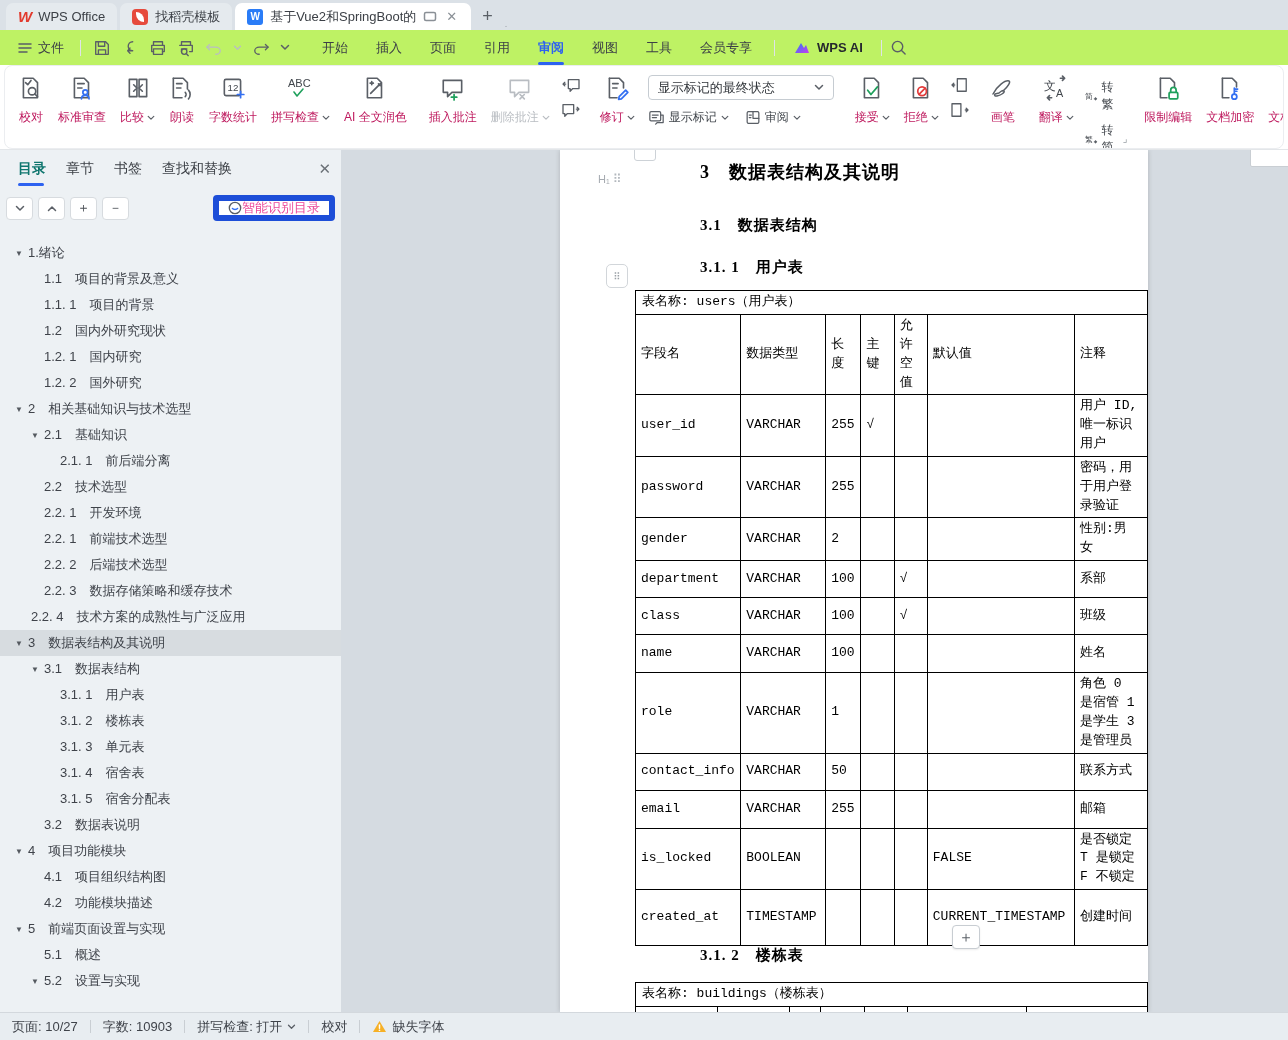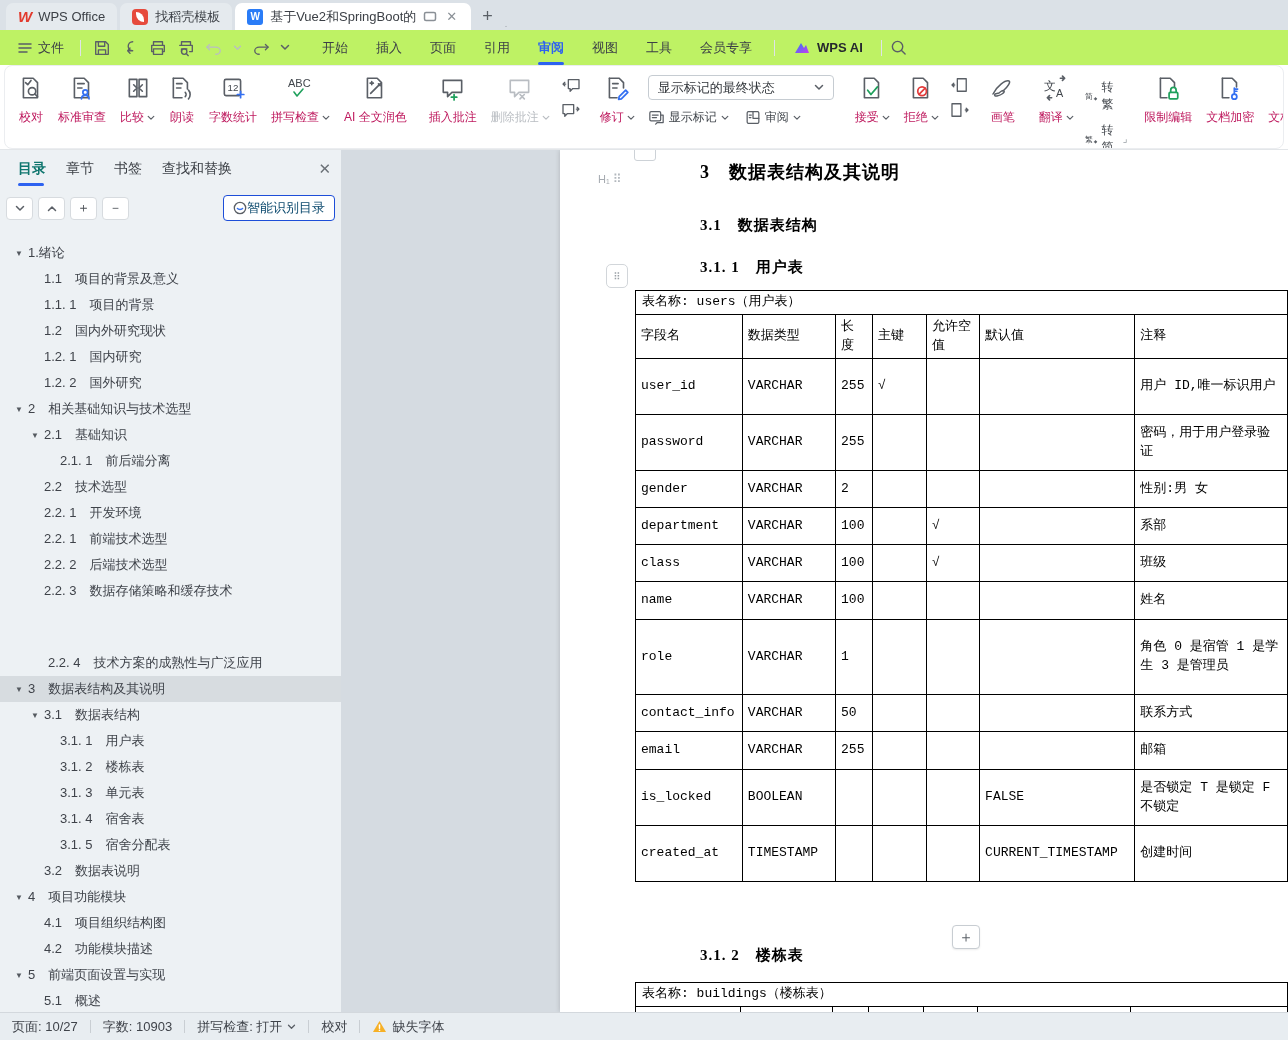--- a/index.html
+++ b/index.html
@@ -52,30 +52,30 @@
   
   .main{display:flex;height:862px}
   .sidebar{width:341px;background:#edf1f4;flex:none;display:flex;flex-direction:column;position:relative}
   .sbtabs{display:flex;align-items:center;height:38px;padding:0 10px 0 8px;font-size:14px;color:#3c4046;gap:0}
   .sbtab{padding:8px 10px;position:relative}
   .sbtab.active{color:#0f766e;font-weight:bold}
   .sbtab.active:after{content:"";position:absolute;left:10px;width:26px;bottom:0;height:3px;border-radius:2px;background:#2d62f0}
   .sbclose{margin-left:auto;color:#6b7177;font-size:15px}
   .sbtools{display:flex;align-items:center;height:40px;padding:0 6px;gap:5px}
   .sqbtn{width:27px;height:23px;background:#fff;border:1px solid #d7dbdf;border-radius:4px;display:flex;align-items:center;justify-content:center;color:#4a4f55;font-size:13px}
-  .smartbtn{margin-left:auto;height:26px;background:#fff;border:1px solid #1d4ed8;border-radius:4px;display:flex;align-items:center;padding:0 9px;font-size:13px;color:#0c4a6e}
+  .smartbtn{margin-left:auto;height:26px;background:#fff;border:6px solid #1d4ed8;border-radius:4px;display:flex;align-items:center;padding:0 9px;font-size:13px;color:#ec4899}
   .toclist{flex:1;overflow:hidden;padding-top:12px;font-size:13px;color:#3f434a}
   .toc-item{height:26px;display:flex;align-items:center}
   .toc-item.selected{background:#d7dce0}
   .toc-caret{width:18px;flex:none;font-size:8px;color:#555a60;text-align:center}
   .toc-label{white-space:nowrap}
 
   
   .docarea{flex:1;position:relative;background:#d5dbe1;overflow:hidden}
-  .page{position:absolute;left:219px;top:0;width:728px;height:862px;background:#fff;box-shadow:0 0 5px rgba(0,0,0,.18);overflow:hidden}
+  .page{position:absolute;left:219px;top:0;width:588px;height:862px;background:#fff;box-shadow:0 0 5px rgba(0,0,0,.18);overflow:hidden}
   .h1mark{position:absolute;left:38px;top:22px;color:#a6abb1;font-size:11px;display:flex;align-items:center;gap:3px}
   .dots{font-size:12px;color:#b3b8be;letter-spacing:-1px}
   .draghandle{position:absolute;left:46px;top:114px;width:22px;height:24px;border:1px solid #d2d6da;border-radius:5px;background:#fff;display:flex;align-items:center;justify-content:center;color:#9aa0a6;font-size:10px}
   .doch{position:absolute;left:140px;font-family:"Liberation Serif",serif;font-weight:bold;color:#000;letter-spacing:1px;white-space:nowrap}
   .doch.h1{top:10px;font-size:18px}
   .doch.h2{top:66px;font-size:15px}
   .doch.h3{top:108px;font-size:15px}
   .doch.h4{top:796px;font-size:15px}
   .dtable{position:absolute;left:75px;border-collapse:collapse;table-layout:fixed;font-family:"Liberation Mono","DejaVu Sans Mono",monospace;font-size:13px;color:#000}
   .dtable.t1{top:140px}
@@ -556,21 +556,21 @@
           <span class="toc-label">2.2. 1　前端技术选型</span>
         </div>
         <div class="toc-item" style="padding-left: 26px;">
           <span class="toc-caret"></span>
           <span class="toc-label">2.2. 2　后端技术选型</span>
         </div>
         <div class="toc-item" style="padding-left: 26px;">
           <span class="toc-caret"></span>
           <span class="toc-label">2.2. 3　数据存储策略和缓存技术</span>
         </div>
-        <div class="toc-item" style="padding-left: 30px; margin-top: 46px;">
+        <div class="toc-item" style="padding-left: 13px;">
           <span class="toc-caret"></span>
           <span class="toc-label">2.2. 4　技术方案的成熟性与广泛应用</span>
         </div>
         <div class="toc-item selected" style="padding-left: 10px;">
           <span class="toc-caret">▼</span>
           <span class="toc-label">3　数据表结构及其说明</span>
         </div>
         <div class="toc-item" style="padding-left: 26px;">
           <span class="toc-caret">▼</span>
           <span class="toc-label">3.1　数据表结构</span>

